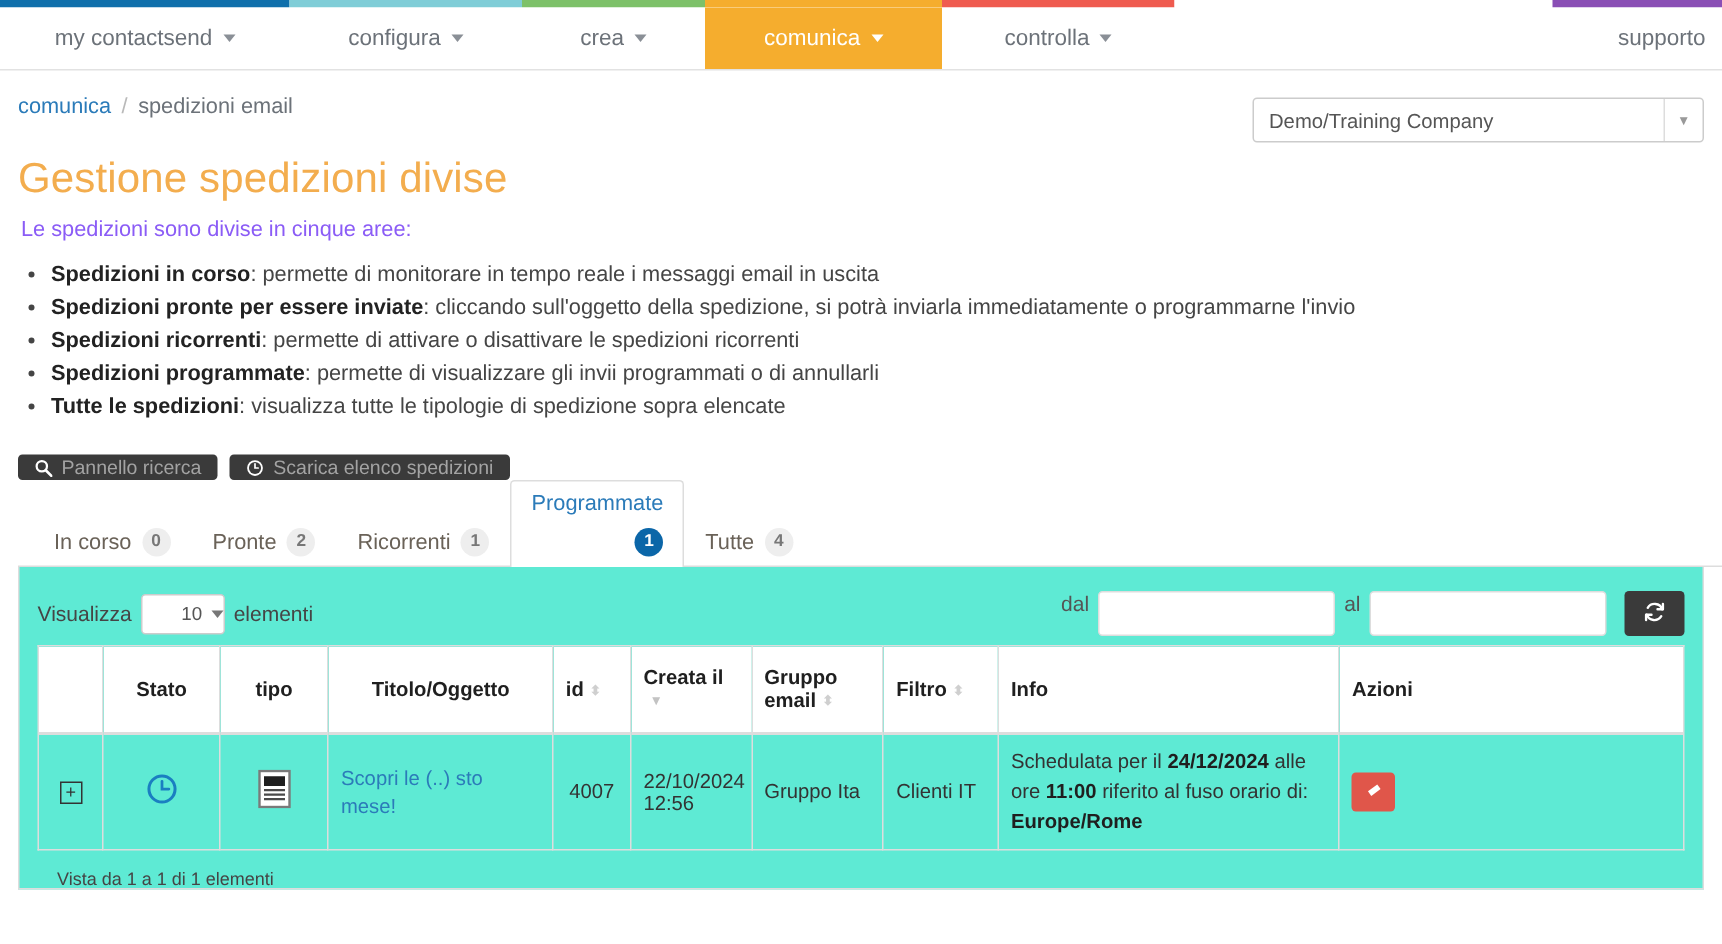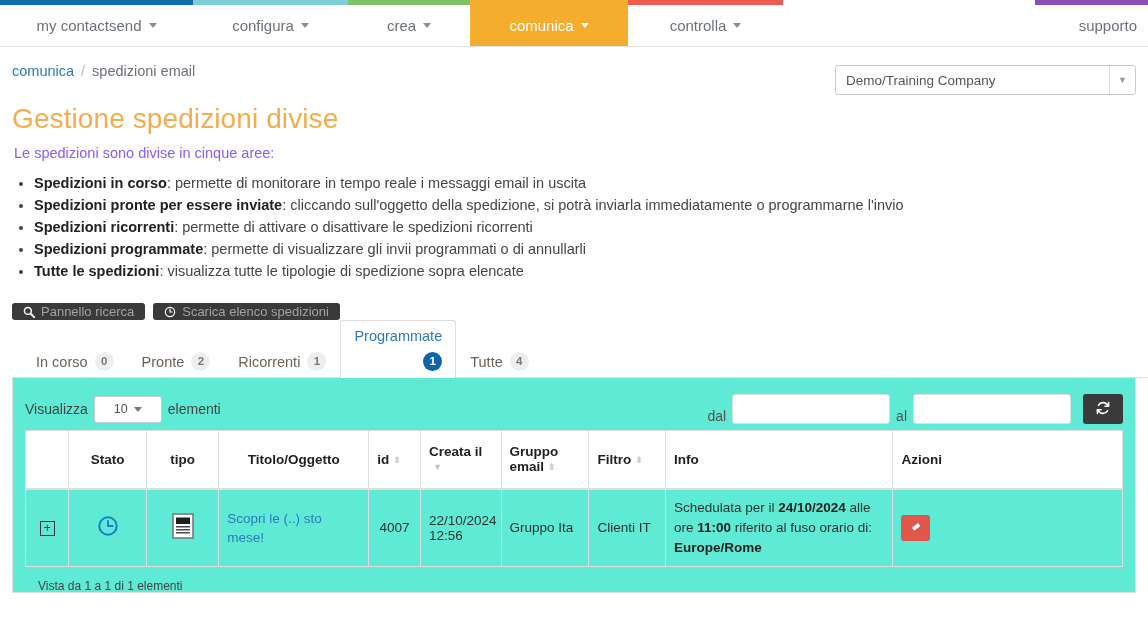--- a/index.html
+++ b/index.html
@@ -166,39 +166,39 @@
     height: 215px;
   }
   .panel-top {
     display: flex; align-items: center;
     height: 42px;
     position: relative;
   }
   .show-label { font-size: 14px; color: #454545; }
   .len-select {
     margin: 0 6px;
-    width: 68px; height: 27px;
+    width: 56px; height: 27px;
     border: 1px solid #cccccc;
     border-radius: 3px;
     background: #ffffff;
     font-size: 12.5px;
     color: #555555;
-    display: inline-flex; align-items: center; justify-content: center;
+    display: inline-flex; align-items: center; justify-content: flex-end;
     gap: 6px;
     cursor: pointer;
   }
   .len-select .chev {
     width: 0; height: 0;
     border-left: 4px solid transparent;
     border-right: 4px solid transparent;
     border-top: 5px solid #777777;
   }
   .daterange {
     position: absolute; right: 0; top: 6px;
-    display: flex; align-items: flex-end; gap: 6px;
+    display: flex; align-items: flex-start; gap: 6px;
   }
   .dr-label { font-size: 14px; color: #555555; }
   .dr-input {
     width: 158px; height: 30px;
     border: 1px solid #dddddd;
     border-radius: 3px;
     background: #ffffff;
     font-size: 13px;
     padding: 0 8px;
     font-family: "Liberation Sans", sans-serif;
@@ -476,21 +476,21 @@
             </svg>
           </span>
         </td>
         <td>
           <span class="link-blue">Scopri le (..) sto mese!</span>
         </td>
         <td class="ctr">4007</td>
         <td>22/10/2024 12:56</td>
         <td>Gruppo Ita</td>
         <td>Clienti IT</td>
-        <td class="info-cell"><span>Schedulata per il </span><b>24/10/2024</b><span> alle ore </span><b>11:00</b><span> riferito al fuso orario di: </span><b>Europe/Rome</b></td>
+        <td class="info-cell"><span>Schedulata per il </span><b>24/12/2024</b><span> alle ore </span><b>11:00</b><span> riferito al fuso orario di: </span><b>Europe/Rome</b></td>
         <td>
           <button class="act-btn">
             <span>
               <svg width="14" height="14" viewBox="0 0 16 16">
                 <path d="M2.4 11.2 L9.8 3.4 L13.6 7.2 L6.2 15 Z" fill="#ffffff" transform="rotate(10 8 8) scale(0.82) translate(2.2 1.6)"></path>
               </svg>
             </span>
           </button>
         </td>
       </tr>

